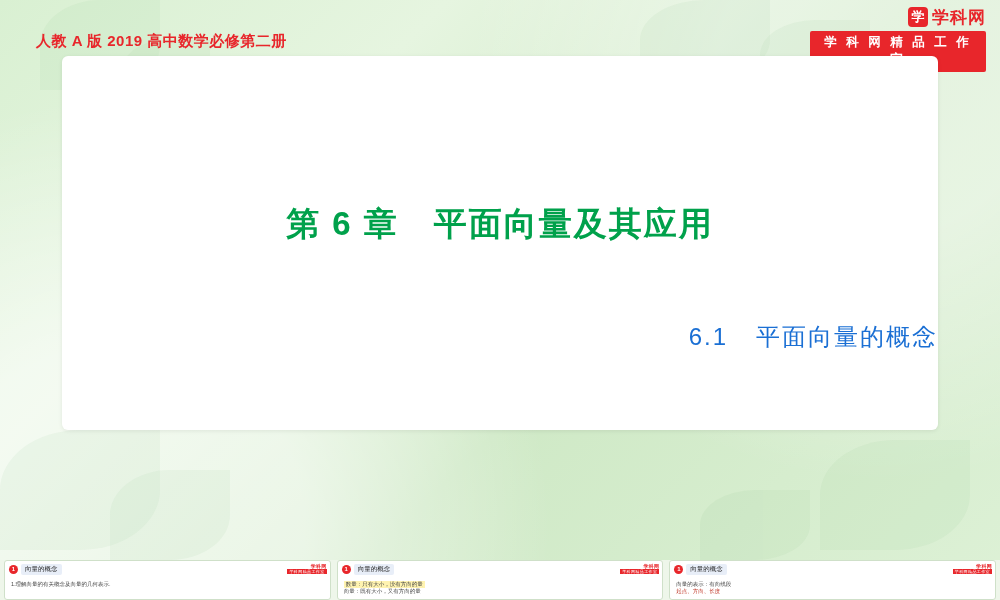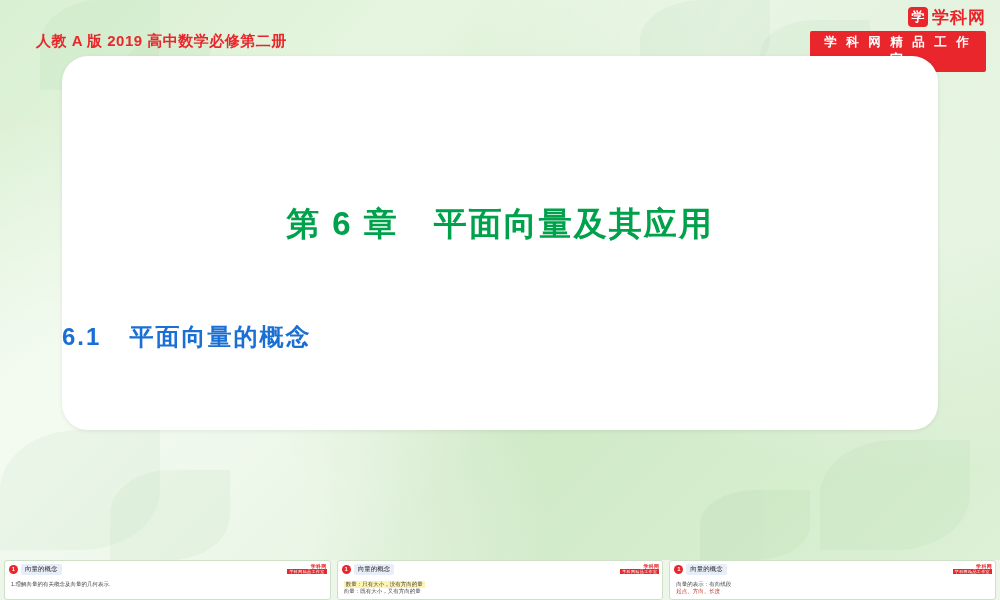--- a/index.html
+++ b/index.html
@@ -14,21 +14,21 @@
       radial-gradient(circle at 12% 88%, rgba(255,255,255,.55) 0 18%, rgba(255,255,255,0) 42%),
       radial-gradient(circle at 88% 12%, rgba(255,255,255,.45) 0 16%, rgba(255,255,255,0) 40%),
       linear-gradient(135deg,#d9f0d2 0%,#e6f5e0 28%,#cfe9c6 58%,#ddf1d6 100%);
   }
   
   .texture{position:absolute;inset:0;pointer-events:none;opacity:.45;}
   .leaf{position:absolute;border-radius:50% 0 50% 0;background:rgba(120,185,120,.18);}
   .slide-area{position:absolute;left:0;top:0;width:1000px;height:560px;}
   .card{
     position:absolute;left:62px;top:56px;width:876px;height:374px;
-    background:#fff;border-radius:26px;box-shadow:0 1px 4px rgba(0,0,0,.08);
+    background:#fff;border-radius:6px;box-shadow:0 1px 4px rgba(0,0,0,.08);
   }
   .booktag{
     position:absolute;left:36px;top:22px;width:260px;
     color:#e8262b;font-size:15px;font-weight:bold;line-height:1.45;
     letter-spacing:.5px;
     margin-top:8px;
   }
   
   .logo-wrap{position:absolute;right:14px;top:6px;width:176px;}
   .logo-top{display:flex;align-items:center;justify-content:flex-end;gap:4px;height:22px;}
@@ -39,22 +39,22 @@
   .logo-name{color:#e8262b;font-size:17px;font-weight:bold;letter-spacing:1px;}
   .logo-bar{
     margin-top:3px;background:#e8262b;color:#fff;font-size:12.5px;font-weight:bold;
     letter-spacing:3px;text-align:center;padding:3px 6px 4px;border-radius:2px;
   }
   .chapter{
     position:absolute;left:0;right:0;top:146px;text-align:center;
     color:#00a14b;font-size:33px;font-weight:bold;letter-spacing:2px;
   }
   .section{
-    position:absolute;left:0;right:0;top:265px;text-align:left;
-    color:#1a6fd4;font-size:24px;font-weight:bold;letter-spacing:2px;
+    position:absolute;left:0;right:0;top:265px;text-align:right;
+    color:#1a6fd4;font-size:24px;font-weight:normal;letter-spacing:2px;
   }
   .section .num{margin-right:28px;}
   
   .thumbstrip{
     position:absolute;left:0;bottom:0;width:1000px;height:40px;
     display:flex;gap:6px;padding:0 4px;box-sizing:border-box;
     background:#eef6ea;
   }
   .thumb{
     position:relative;flex:1 1 0;background:#fff;border:1px solid #cfe0c9;

